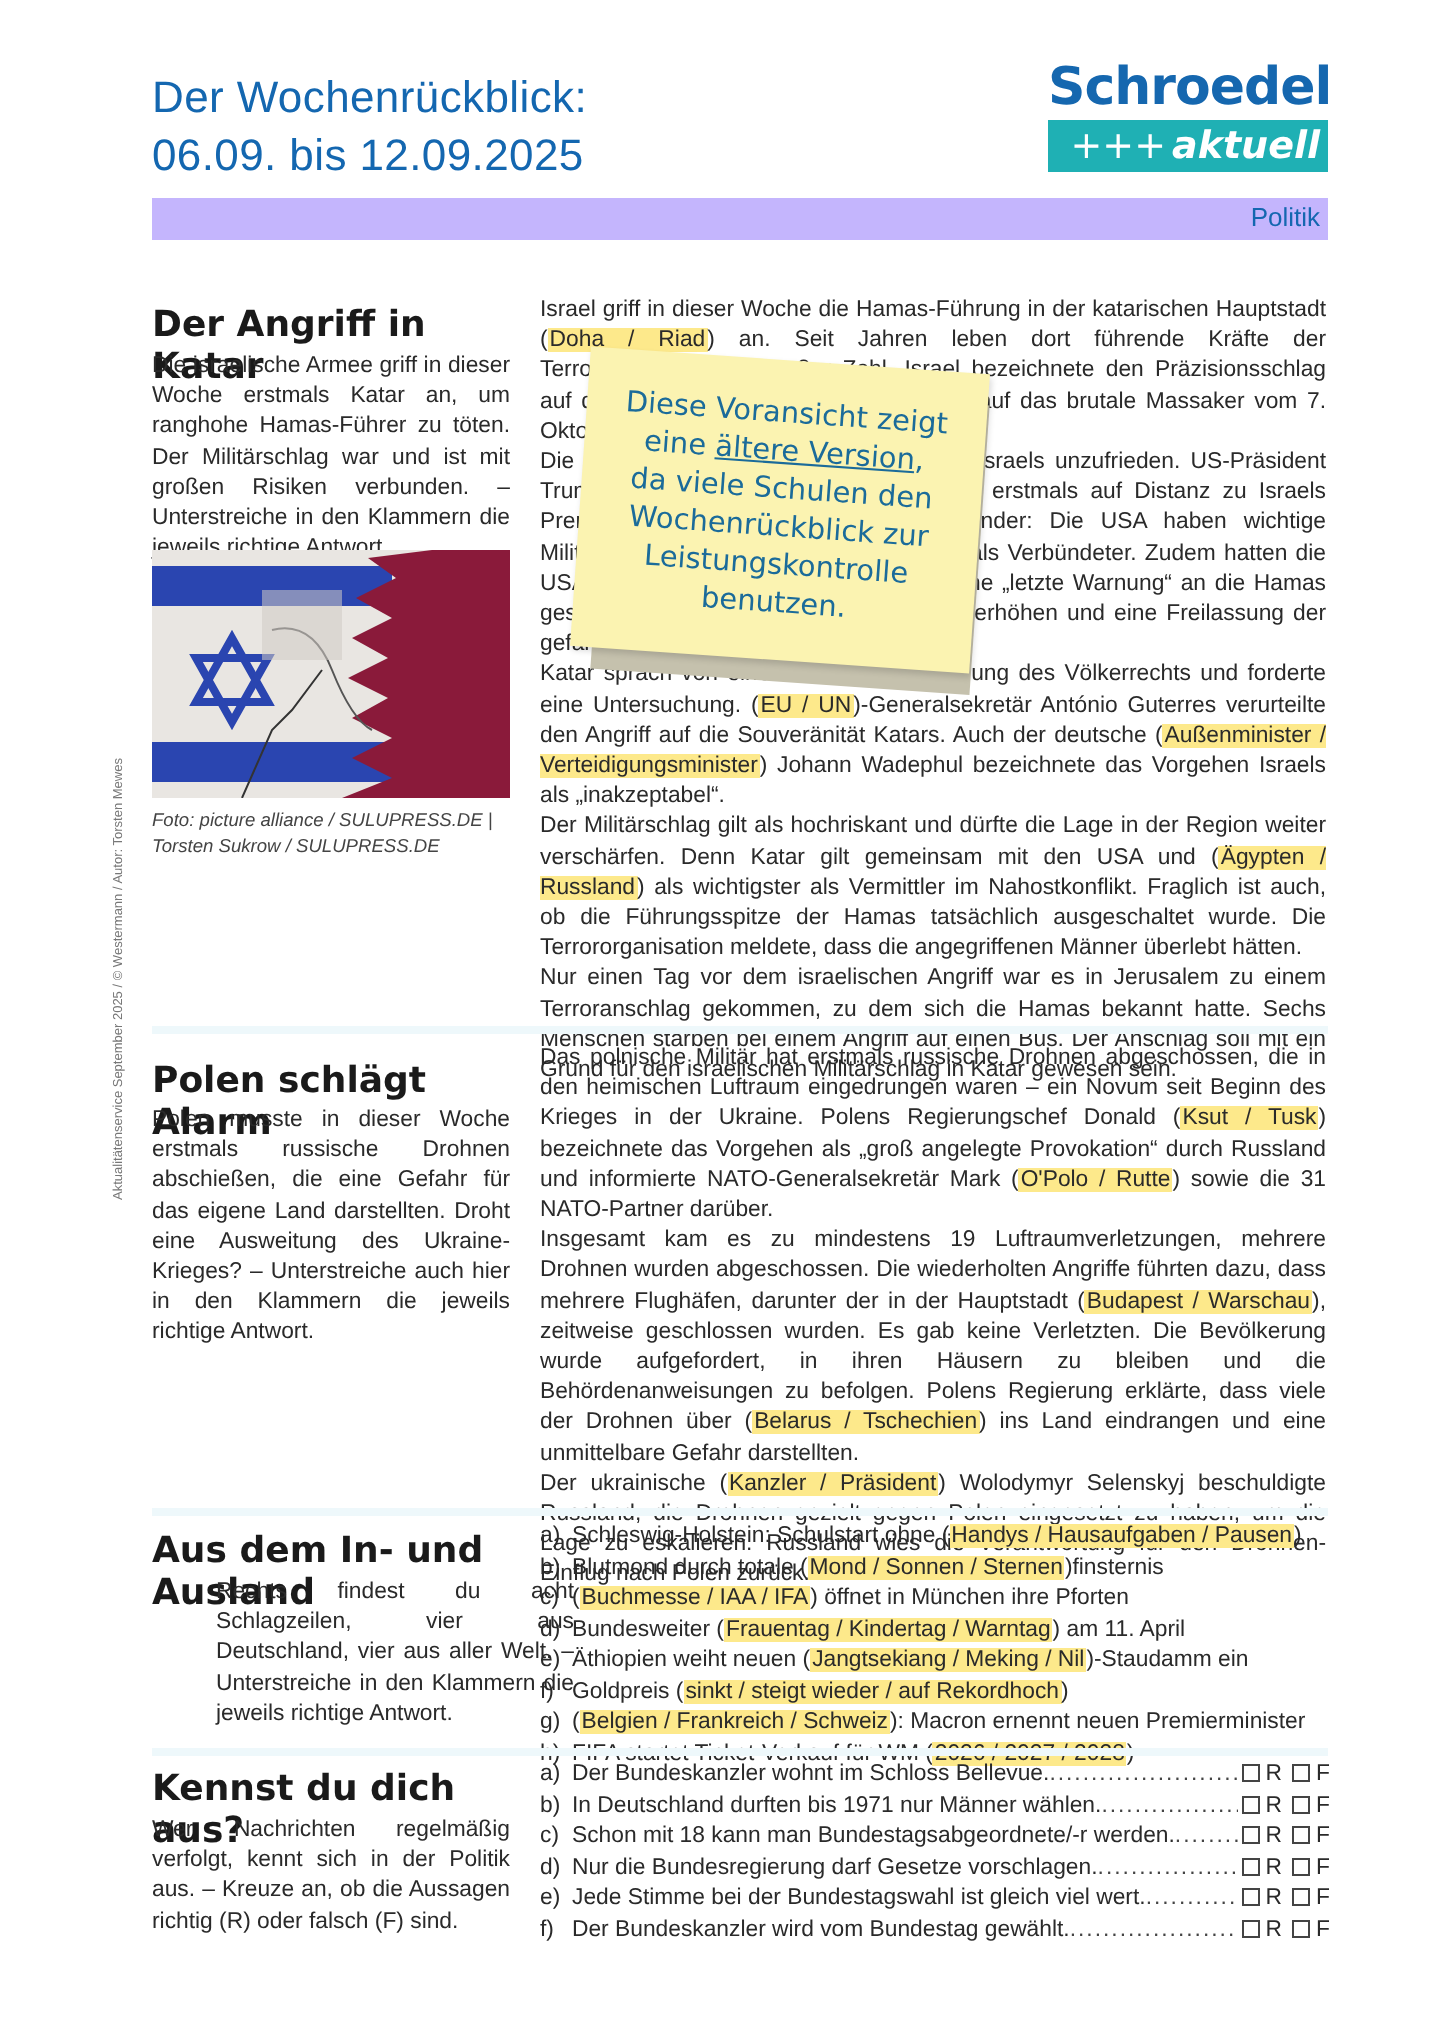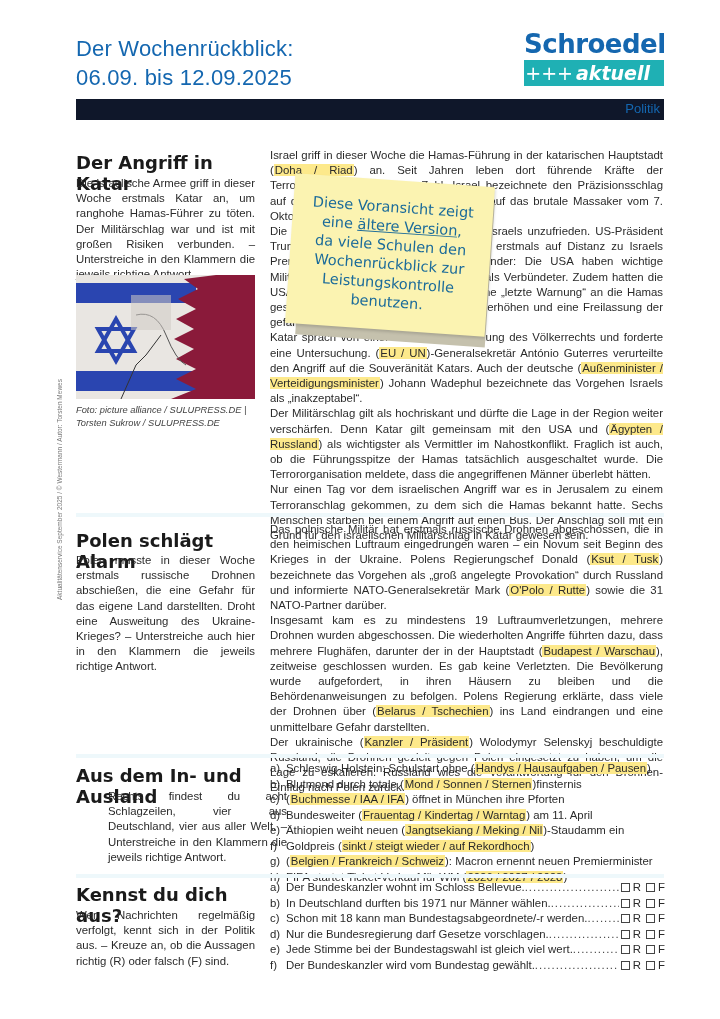--- a/index.html
+++ b/index.html
@@ -4,24 +4,24 @@
 <style>
   * { box-sizing: border-box; margin: 0; padding: 0; }
   html, body { width: 720px; height: 1019px; background: #ffffff; overflow: hidden; }
   body { position: relative; font-family: "DejaVu Sans", sans-serif; color: #222; }
 
   .page-title { position: absolute; left: 76px; top: 34px; color: #1467b0; font-size: 22px; line-height: 29px; font-family: "Liberation Sans", sans-serif; letter-spacing: 0.2px; }
   .page-title div { white-space: nowrap; }
 
   .logo { position: absolute; left: 524px; top: 30px; width: 140px; }
   .logo-top { color: #1567af; font-family: "DejaVu Sans", sans-serif; font-weight: bold; font-size: 26px; line-height: 28px; text-align: left; letter-spacing: -0.5px; }
-  .logo-bar { margin-top: 2px; background: #1fb0b4; color: #fff; height: 26px; text-align: right; padding-right: 14px; font-size: 19px; line-height: 26px; font-style: italic; font-family: "DejaVu Sans", sans-serif; font-weight: bold; }
+  .logo-bar { margin-top: 2px; background: #1fb0b4; color: #fff; height: 26px; text-align: right; padding-right: 4px; font-size: 19px; line-height: 26px; font-style: italic; font-family: "DejaVu Sans", sans-serif; font-weight: bold; }
   .logo-bar .plus { font-weight: normal; font-style: normal; margin-right: 3px; }
 
-  .category-band { position: absolute; left: 76px; top: 99px; width: 588px; height: 21px; background: #0f172a; }
+  .category-band { position: absolute; left: 76px; top: 99px; width: 588px; height: 21px; background: #c4b5fd; }
   .category-label { position: absolute; right: 4px; top: 2px; font-size: 13px; color: #1467b0; font-family: "Liberation Sans", sans-serif; }
 
   .sep { position: absolute; left: 76px; width: 588px; height: 4px; background: #eef8fb; }
 
   .side-title { position: absolute; left: 76px; width: 180px; font-family: "DejaVu Sans", sans-serif; font-weight: bold; font-size: 18px; color: #1a1a1a; }
   .side-text { position: absolute; left: 76px; width: 179px; font-family: "Liberation Sans", sans-serif; font-size: 11.4px; line-height: 15.2px; color: #2a2a2a; text-align: justify; }
 
   .main-text { position: absolute; left: 270px; width: 393px; font-family: "Liberation Sans", sans-serif; font-size: 11.4px; line-height: 15.2px; color: #2a2a2a; text-align: justify; }
   .main-text p { margin: 0; }
   .hl { background: #fde98b; padding: 0 1px; }

